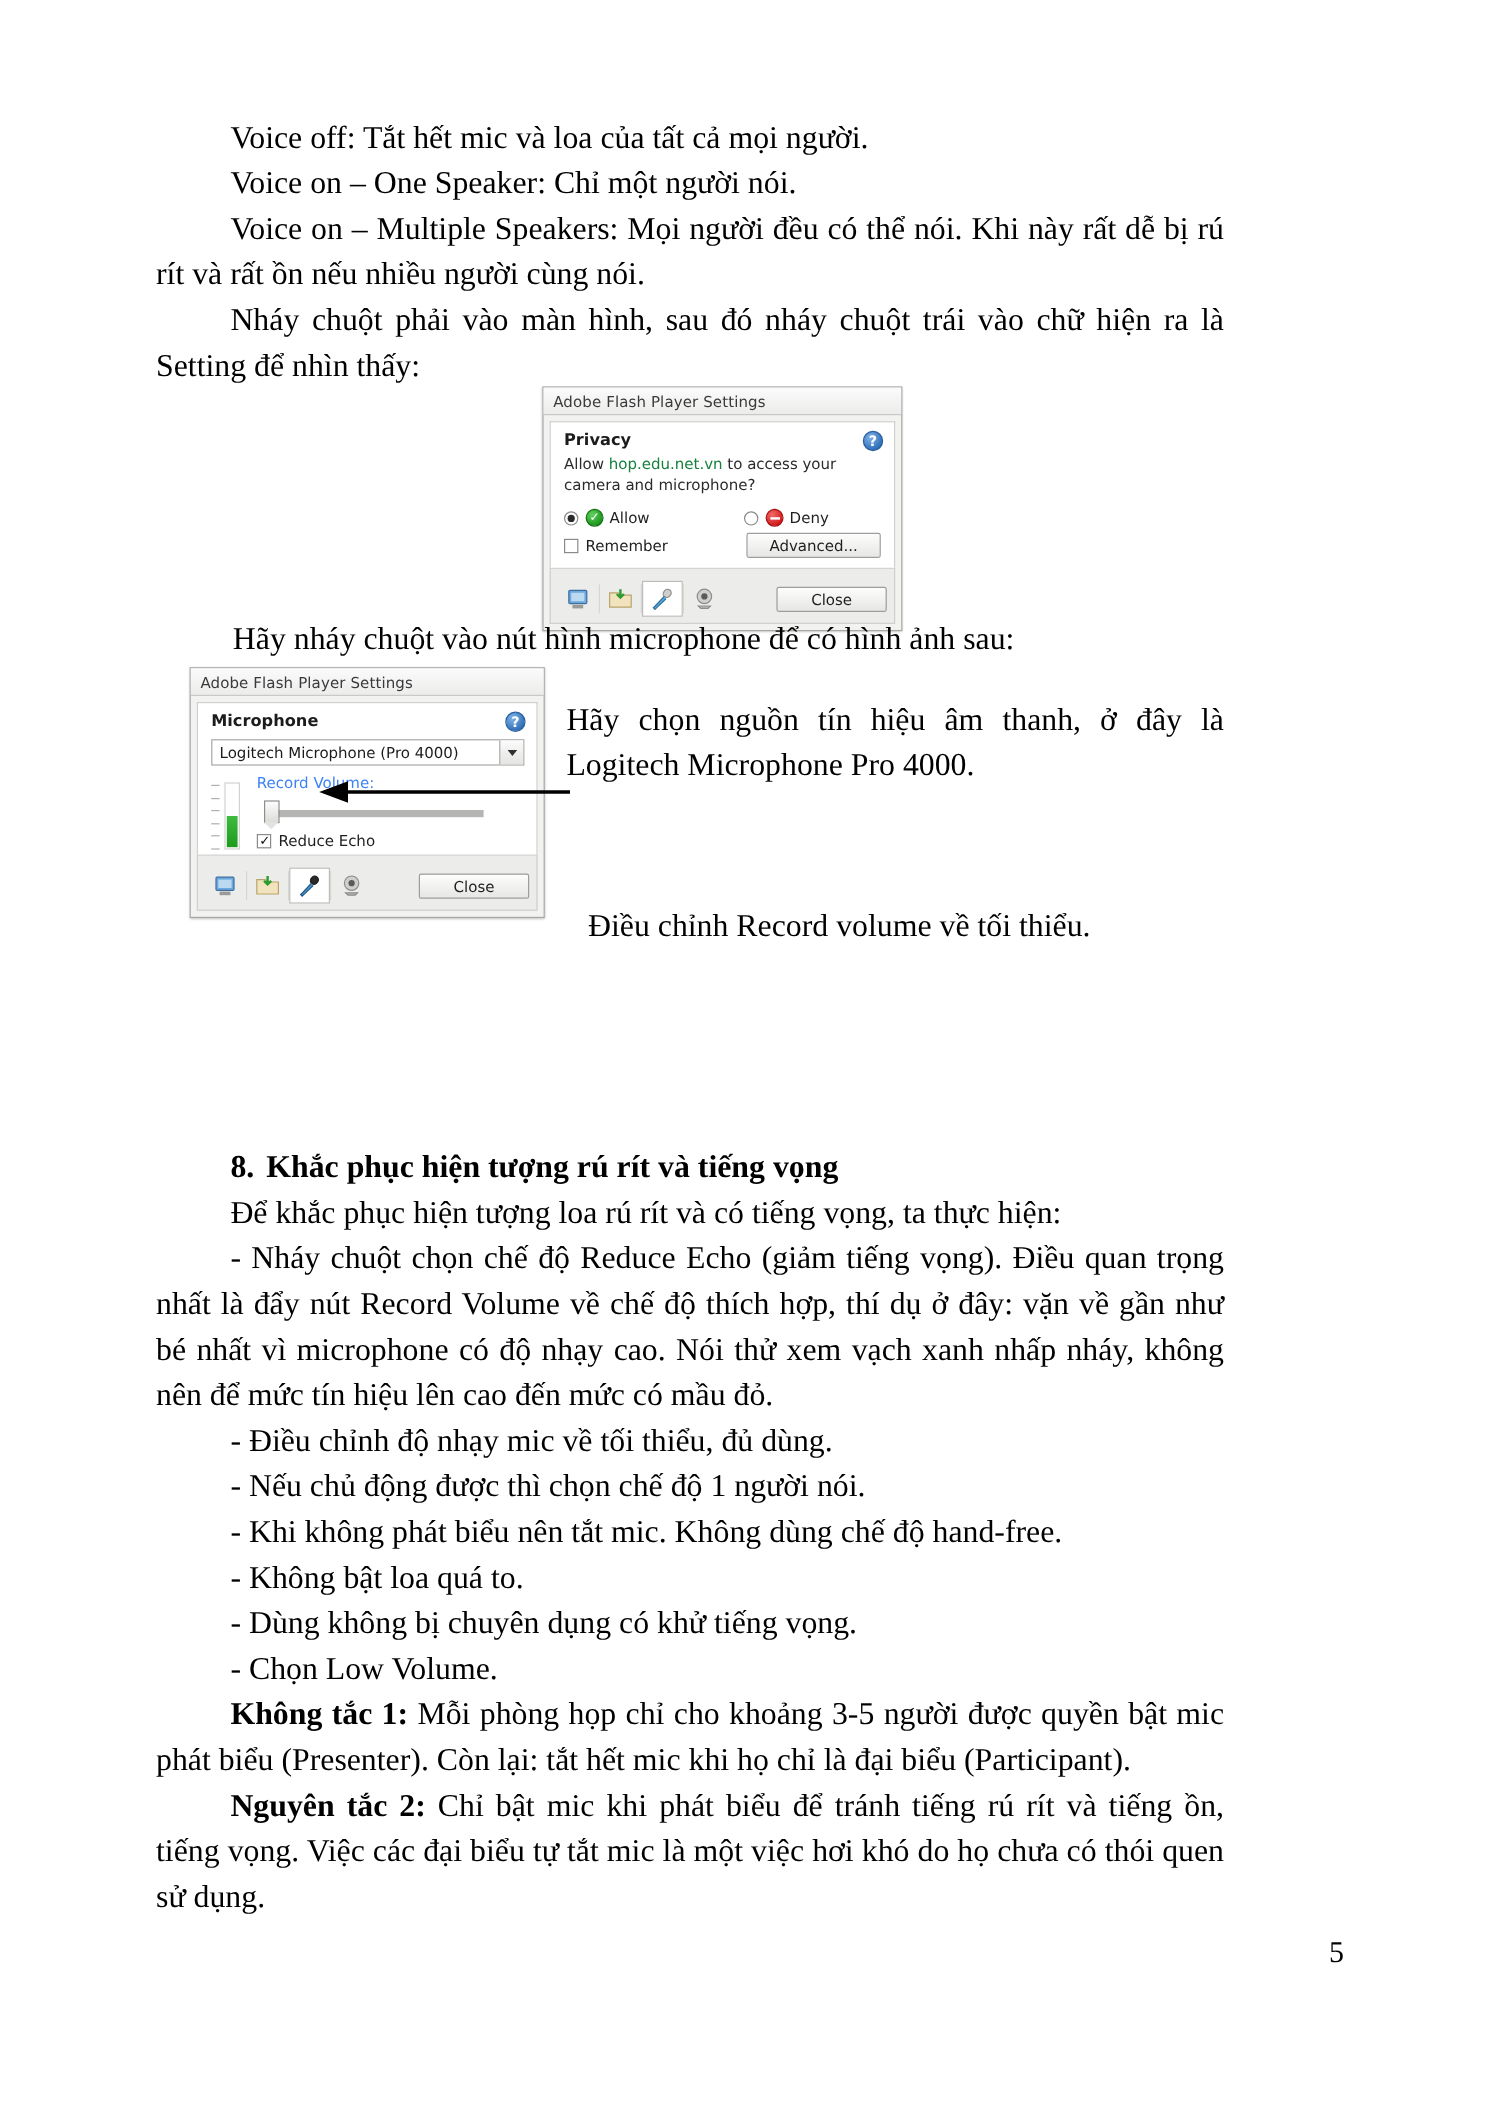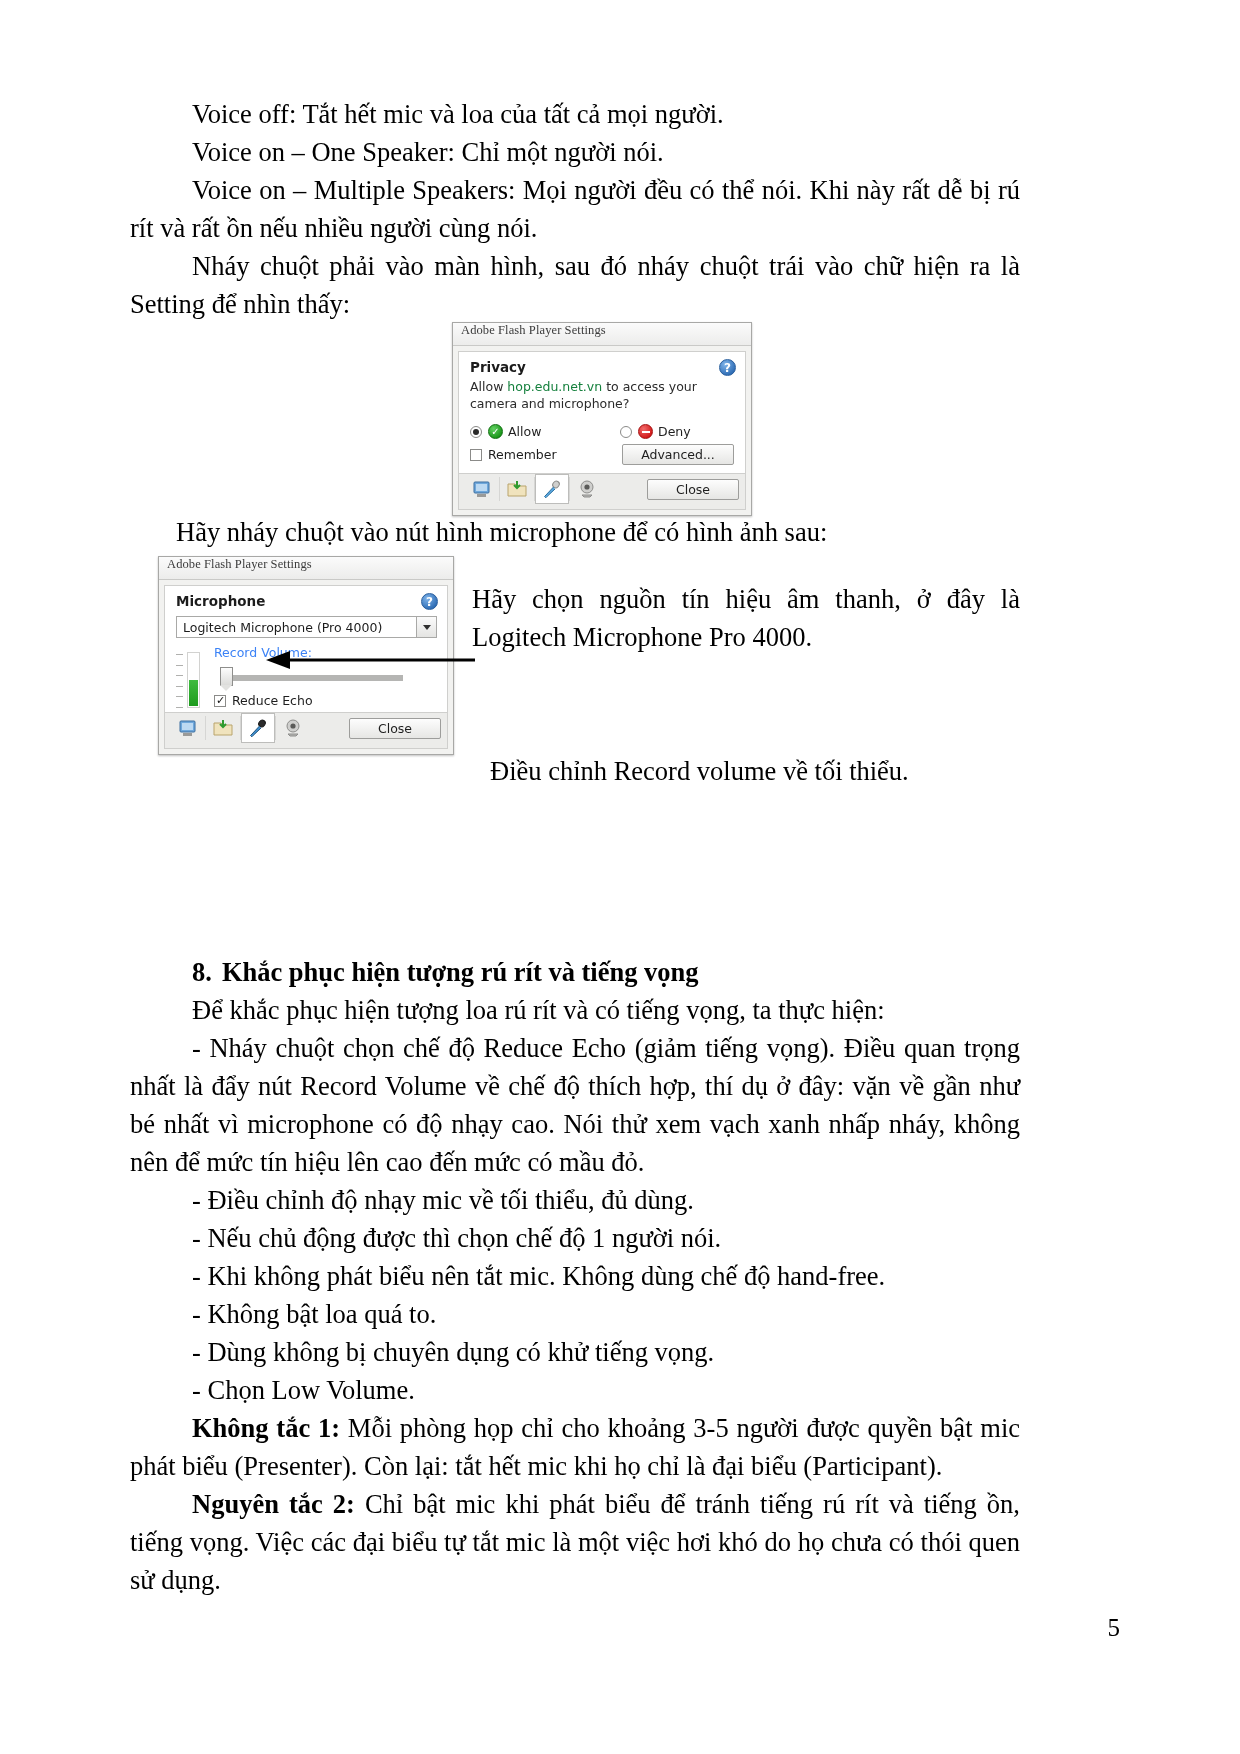--- a/index.html
+++ b/index.html
@@ -67,26 +67,25 @@
     border: 1px solid #a8a8a6;
     box-shadow: 0 1px 2px rgba(0,0,0,0.25);
     font-family: "DejaVu Sans", "Liberation Sans", sans-serif;
     box-sizing: border-box;
   }
   .fd-titlebar {
     height: 22px;
     background: linear-gradient(#fbfbfb, #ececeb);
     border-bottom: 1px solid #c9c9c7;
     display: flex;
-    align-items: flex-start;
+    align-items: center;
     padding-left: 8px;
     font-size: 12.5px;
     color: #3a3a3a;
     letter-spacing: 0.1px;
-    font-family: Liberation Serif, serif;
   }
   .fd-body {
     background: #ffffff;
     margin: 5px 5px 0 5px;
     border: 1px solid #cfcfcd;
     border-bottom: none;
     position: relative;
     box-sizing: border-box;
   }
   .fd-heading {
@@ -188,21 +187,21 @@
     box-sizing: border-box;
   }
   .btn-advanced { margin-left: auto; min-width: 112px; }
 
   
   .fd-toolbar {
     display: flex;
     align-items: center;
     background: #ececea;
     border-top: 1px solid #cfcfcd;
-    padding: 0 6px 5px 6px;
+    padding: 10px 6px 5px 6px;
     margin: 0 5px 5px 5px;
     border: 1px solid #cfcfcd;
     box-sizing: border-box;
   }
   .tb-btn {
     width: 34px; height: 30px;
     border: 1px solid transparent;
     display: flex; align-items: center; justify-content: center;
     box-sizing: border-box;
     background: transparent;
@@ -384,21 +383,21 @@
         <svg width="22" height="22" viewBox="0 0 22 22">
           <circle cx="11" cy="9" r="6" fill="#cfcfcd" stroke="#8d8d8b"></circle>
           <circle cx="11" cy="9" r="2.6" fill="#5a5a58"></circle>
           <path d="M6 17 h10 l-2 2 h-6 z" fill="#b8b8b6" stroke="#8d8d8b"></path>
         </svg>
       </span>
       <span class="btn btn-close">Close</span>
     </div>
   </div>
 
-  <div style="position:absolute; left:114px; top:513px; width:890px;">
+  <div style="position:absolute; left:132px; top:513px; width:890px;">
     <p class="para indent">Hãy nháy chuột vào nút hình microphone để có hình ảnh sau:</p>
   </div>
 
   <div class="flash-dialog" style="left:158px; top:556px; width:296px;">
     <div class="fd-titlebar">
       <span>Adobe Flash Player Settings</span>
     </div>
     <div class="fd-body">
       <div class="help-icon">?</div>
       <div class="fd-heading">Microphone</div>

